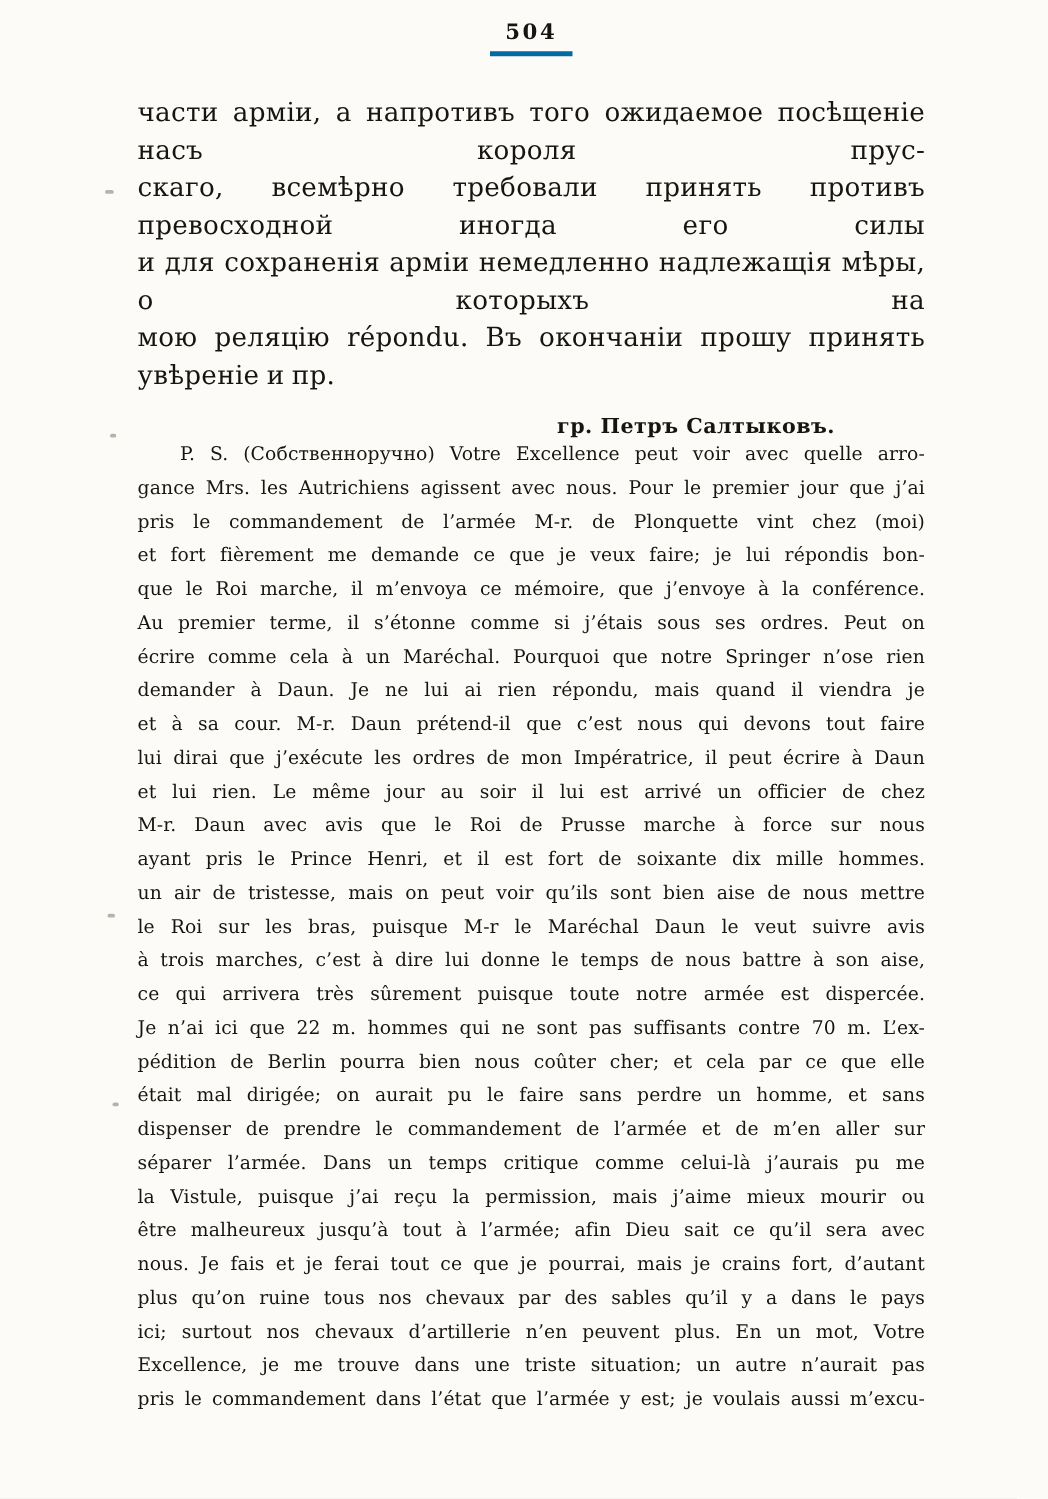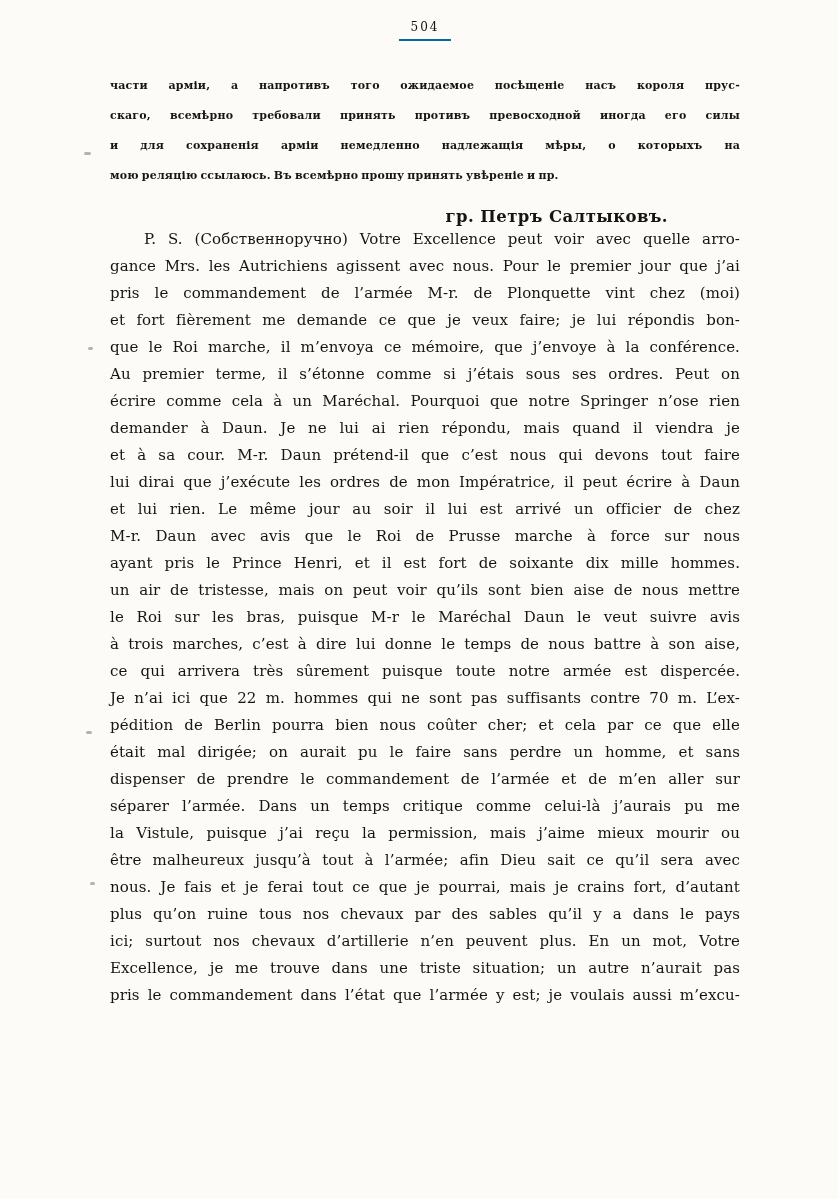--- a/index.html
+++ b/index.html
@@ -18,38 +18,38 @@
     font-family: "DejaVu Serif", serif;
     color: #17150f;
     overflow: hidden;
   }
   .page-header {
     text-align: center;
     margin-bottom: 30px;
   }
   .page-number {
     display: inline-block;
-    font-size: 12px;
-    font-weight: 400;
+    font-size: 17px;
+    font-weight: 700;
     letter-spacing: 2px;
     padding: 0 12px 5px 12px;
-    border-bottom: 2px solid #0369a1;
+    border-bottom: 4px solid #0369a1;
   }
   .para { 
     width: 100%;
   }
   .tline {
     text-align: justify;
     text-align-last: justify;
     word-spacing: -1px;
     white-space: normal;
   }
   .para-ru {
-    font-size: 11px;
-    font-weight: 700;
+    font-size: 21px;
+    font-weight: 400;
     line-height: 30px;
     letter-spacing: 0.2px;
   }
   .para-ru .tline:last-child {
     text-align-last: left;
   }
   .signature {
     margin-top: 16px;
     font-size: 16.5px;
     font-weight: 700;
@@ -90,21 +90,21 @@
   <div class="page-header">
     <span class="page-number">504</span>
   </div>
 
   <div class="text-block">
 
     <div class="para para-ru">
         <div class="tline">части арміи, а напротивъ того ожидаемое посѣщеніе насъ короля прус-</div>
         <div class="tline">скаго, всемѣрно требовали принять противъ превосходной иногда его силы</div>
         <div class="tline">и для сохраненія арміи немедленно надлежащія мѣры, о которыхъ на</div>
-        <div class="tline">мою реляцію ссылаюсь. Въ всемѣрно прошу принять увѣреніе и пр.</div>
+        <div class="tline">мою реляцію répondu. Въ окончаніи прошу принять увѣреніе и пр.</div>
       </div>
 
     <div class="signature">гр. Петръ Салтыковъ.</div>
 
     <div class="para para-ps">
         <div class="tline">P. S. (Собственноручно) Votre Excellence peut voir avec quelle arro-</div>
         <div class="tline">gance Mrs. les Autrichiens agissent avec nous. Pour le premier jour que j’ai</div>
         <div class="tline">pris le commandement de l’armée M-r. de Plonquette vint chez (moi)</div>
         <div class="tline">et fort fièrement me demande ce que je veux faire; je lui répondis bon-</div>
         <div class="tline">que le Roi marche, il m’envoya ce mémoire, que j’envoye à la conférence.</div>

